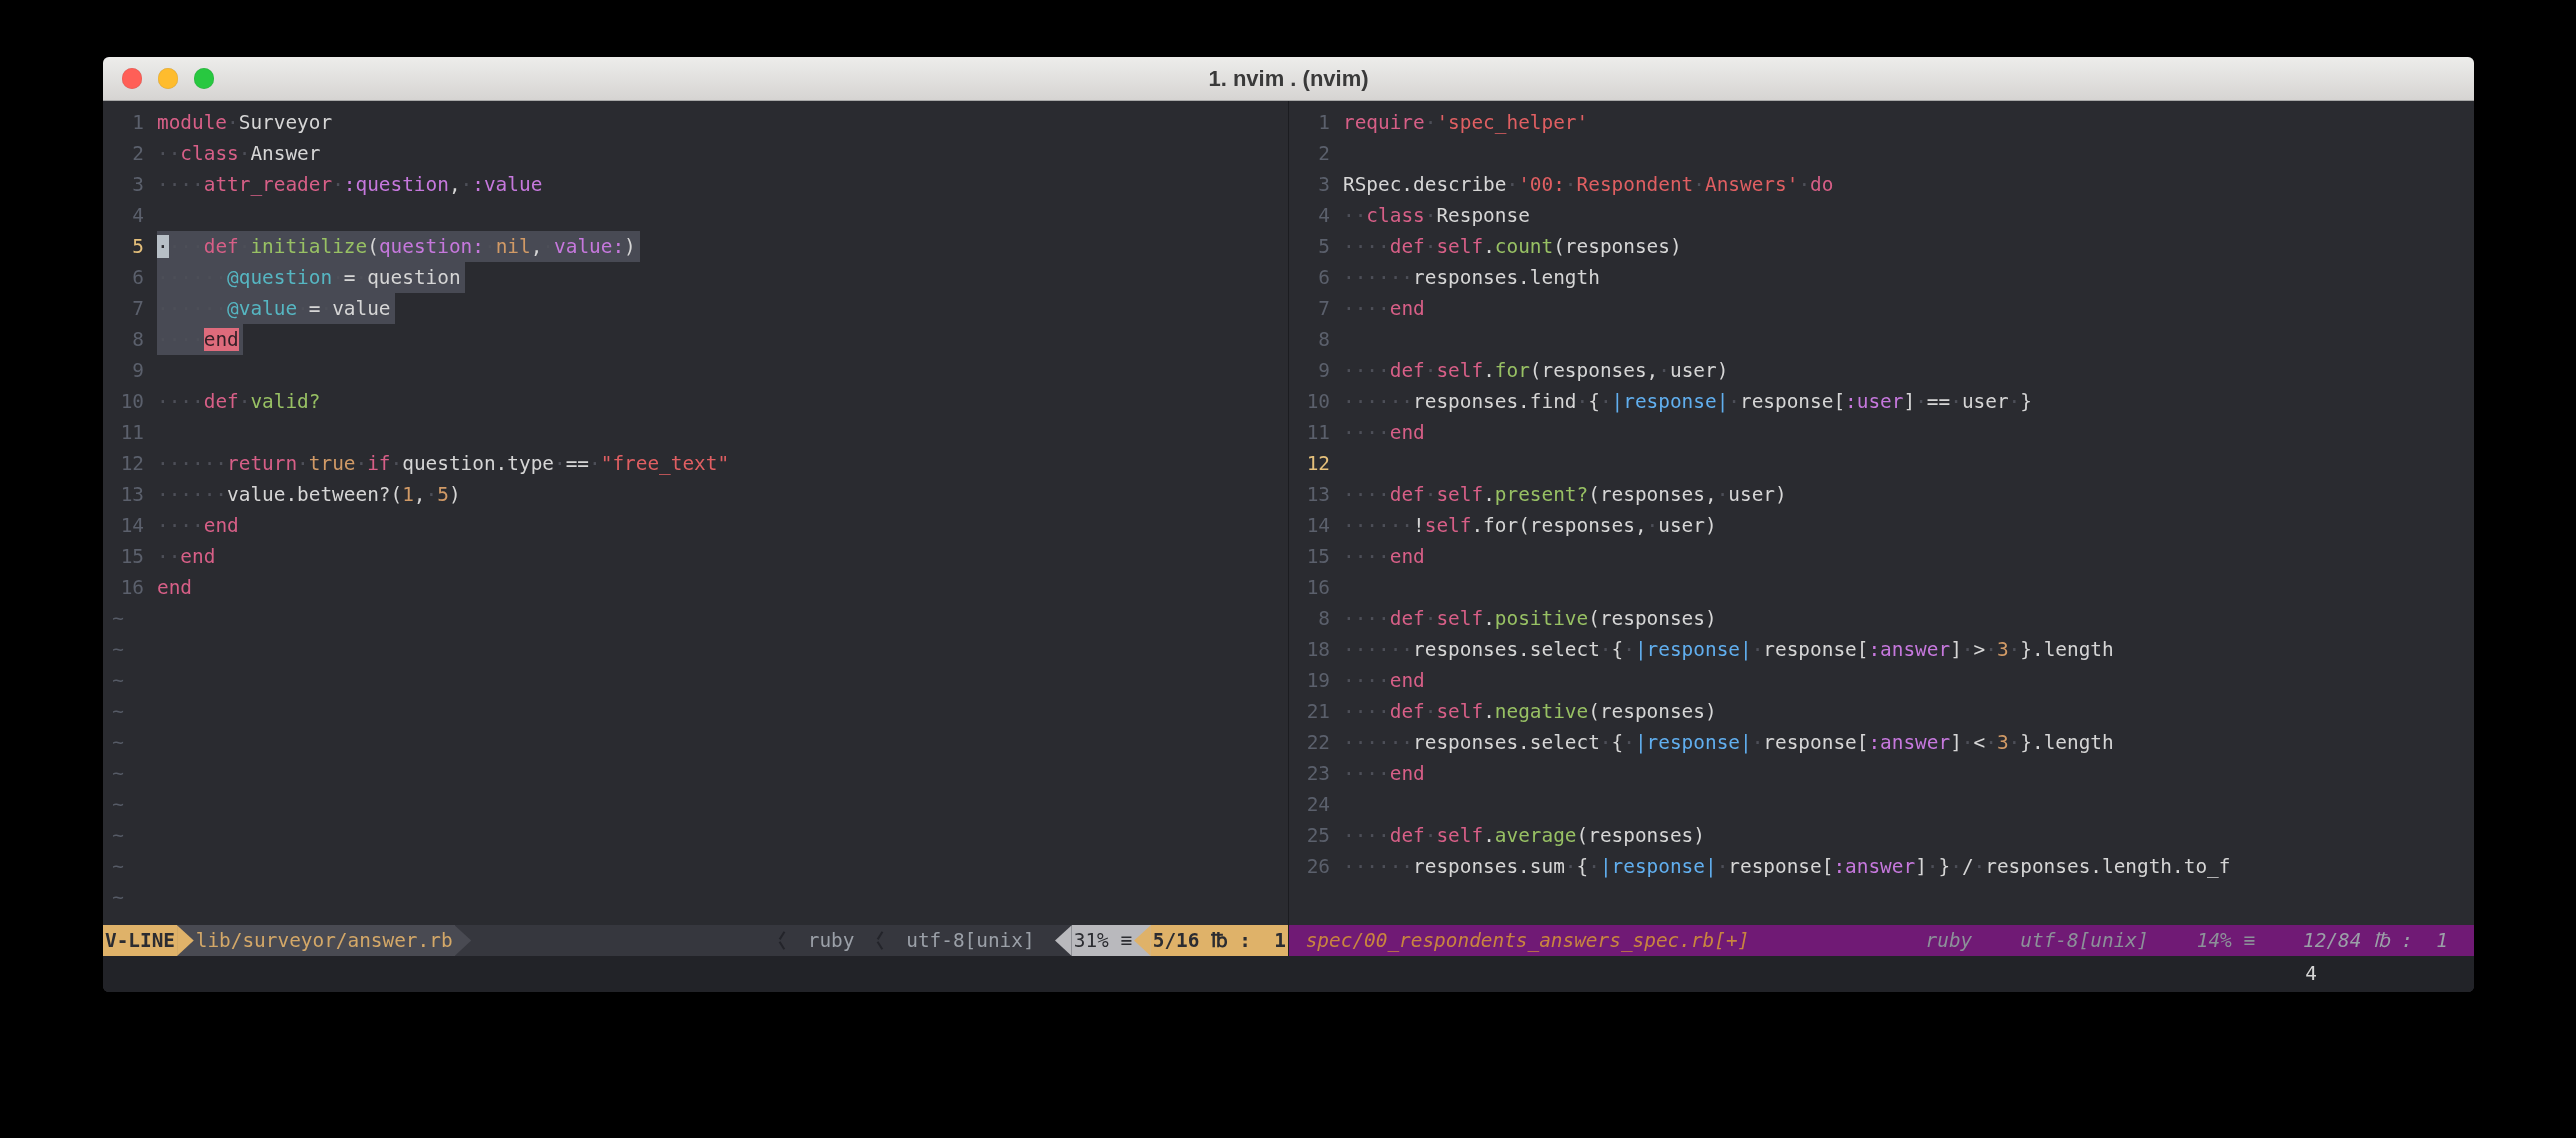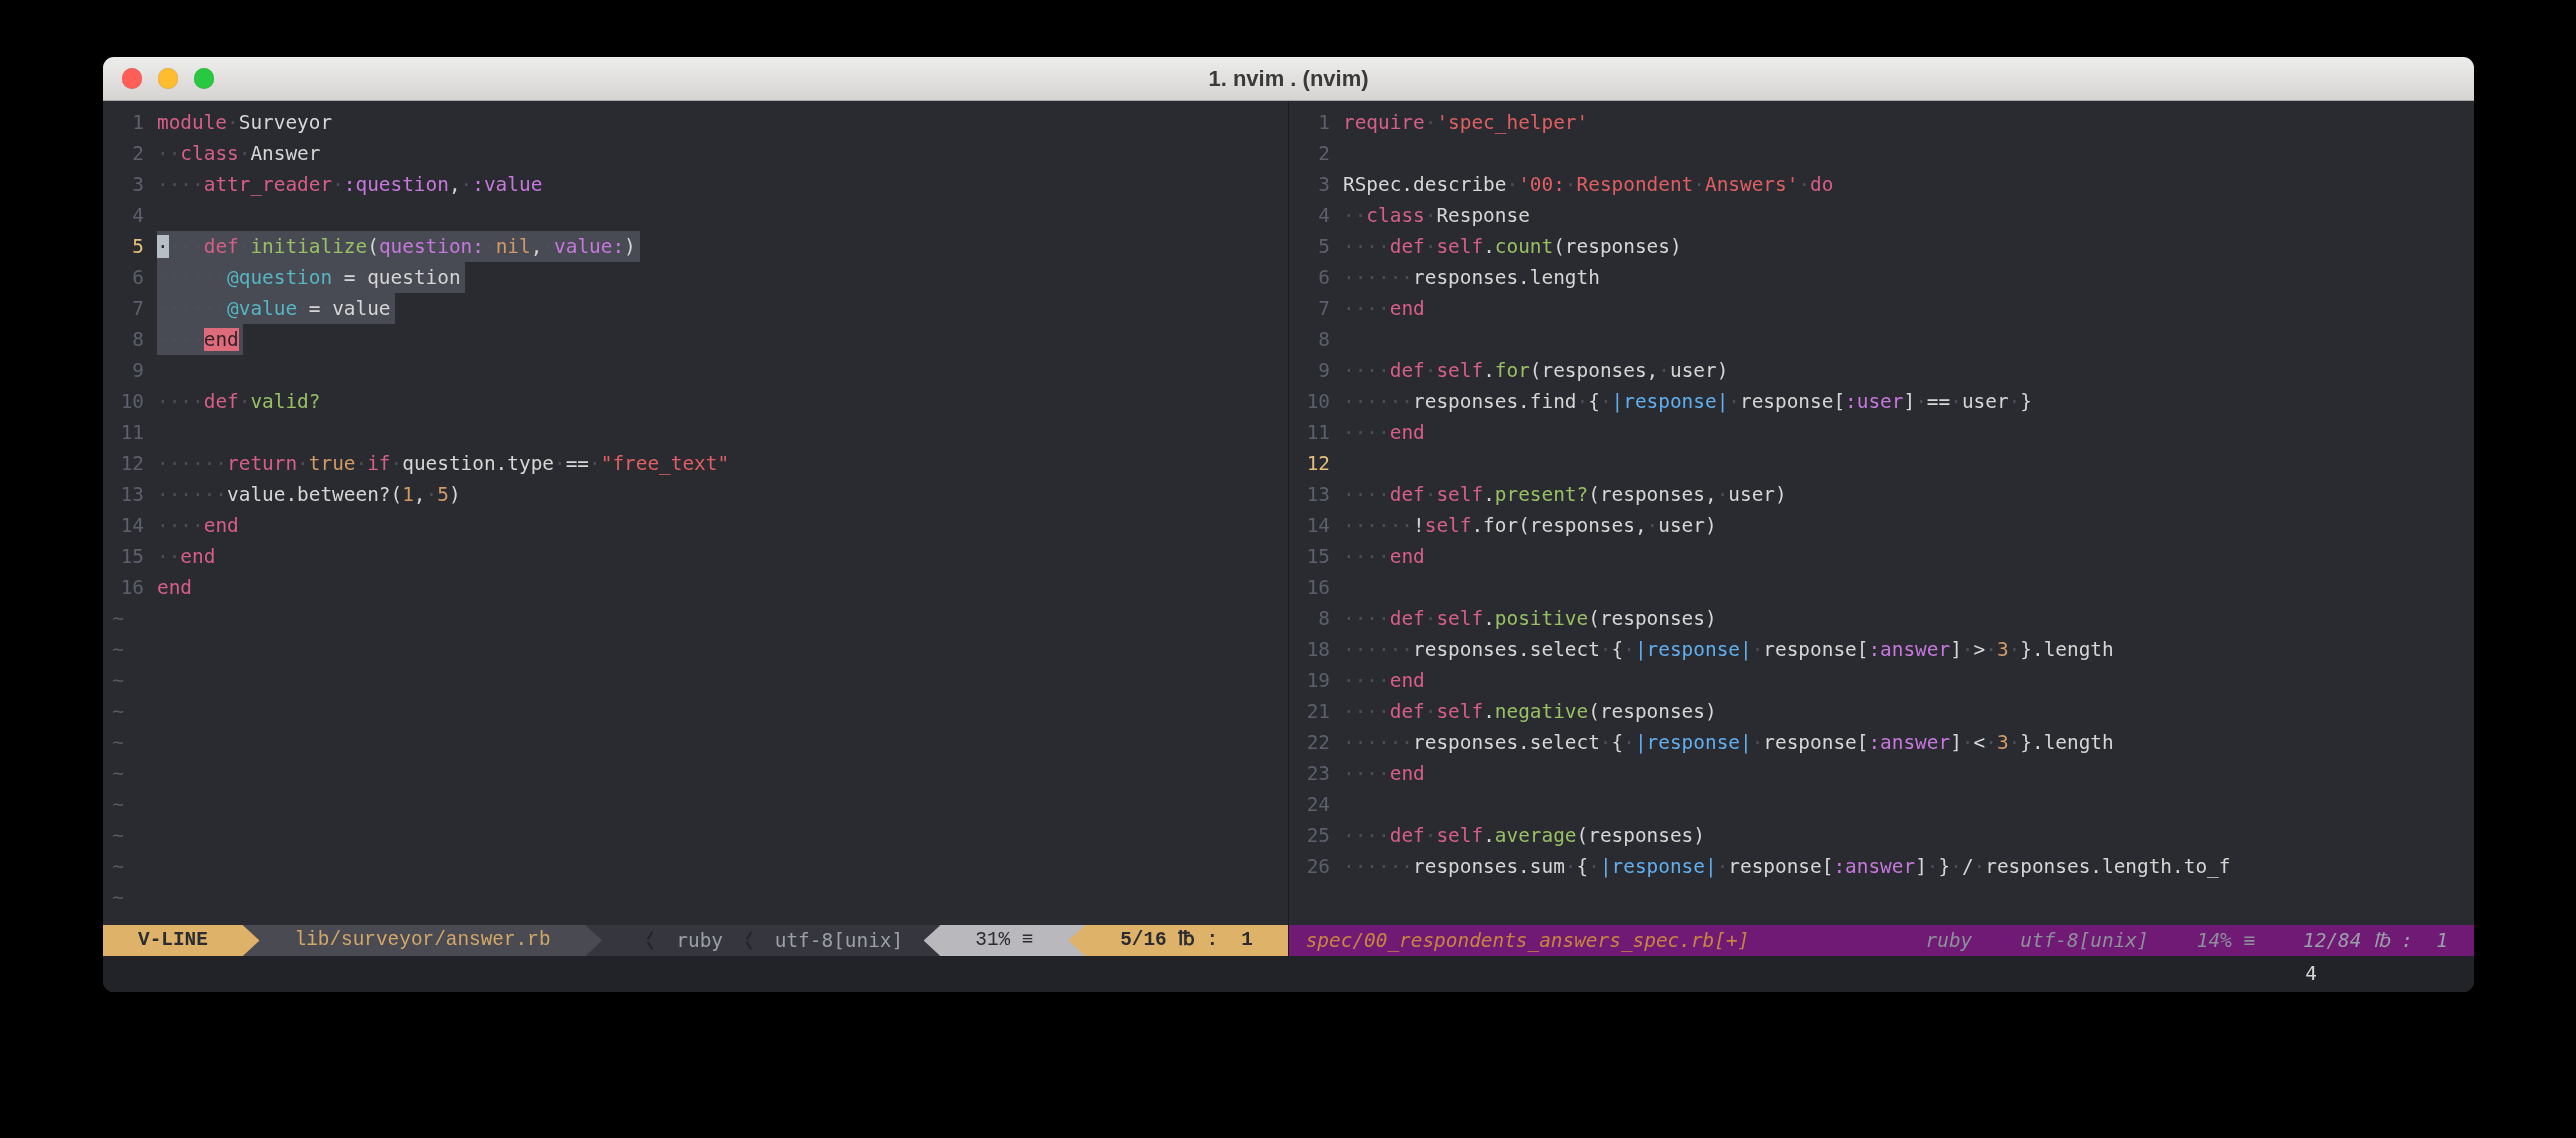--- a/index.html
+++ b/index.html
@@ -2,21 +2,21 @@
 <html style="font-size:15px"><head>
 <meta charset="utf-8">
 <style>
   html,body{margin:0;padding:0;}
   body{
     width:2576px;height:1138px;background:#000;position:relative;overflow:hidden;
     font-family:"DejaVu Sans Mono",monospace;
   }
   .window{
     position:absolute;left:103px;top:57px;width:2371px;height:935px;
-    border-radius:11px;overflow:hidden;background:#2a2b30;
+    border-radius:6px;overflow:hidden;background:#2a2b30;
     box-shadow:0 28px 74px rgba(0,0,0,.7);
   }
   
   .titlebar{
     height:43px;background:linear-gradient(#ededeb,#d6d4d2);
     border-bottom:0.9px solid #a8a8a8;position:relative;
     display:flex;align-items:center;justify-content:center;
     font-family:"Liberation Sans",sans-serif;font-size:22px;font-weight:600;color:#3a3a3a;
   }
   .lights{position:absolute;left:18.5px;top:0;height:100%;display:flex;align-items:center;gap:15.7px;}
@@ -45,21 +45,21 @@
   .tk-iv{color:#56b6c2;}
   .tk-pm{color:#61afef;}
   .tk-fg{color:#d6d6d6;}
   .tk-sp{color:#4d4f58;}
   .tk-cur{background:#b7bfc6;color:#2b2c31;}
   .tk-mw{background:#de6b7c;color:#321f26;}
   
   .status{height:31px;display:flex;align-items:stretch;line-height:31px;font-size:19.4px;overflow:hidden;}
   .status span,.status .seg{white-space:pre;}
   .status-active{background:#36373e;}
-  .seg{padding:0 35px;font-family:Liberation Mono, monospace;}
+  .seg{padding:0 2px;}
   .seg-mode{background:#dfb269;color:#2b2c31;font-weight:bold;}
   .seg-file{background:#494a52;color:#d4a868;}
   .seg-mid{flex:1;background:#36373e;display:flex;justify-content:flex-end;align-items:center;padding:0;}
   .seg-mid .muted{color:#9ba0a8;padding:0 20.4px;}
   .seg-pct{background:#b9b9bd;color:#2b2c31;}
   .seg-pos{background:#dfb269;color:#2b2c31;font-weight:bold;}
   .arr{flex:none;width:16.7px;height:100%;}
   .arr i{display:block;width:100%;height:100%;}
   .arr-r i{clip-path:polygon(0 0,100% 50%,0 100%);}
   .arr-l i{clip-path:polygon(100% 0,0 50%,100% 100%);}

